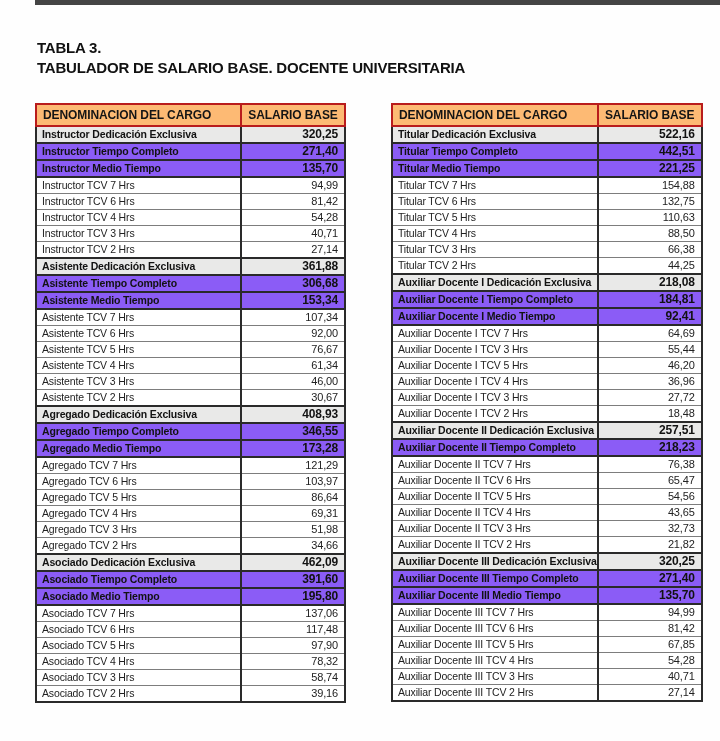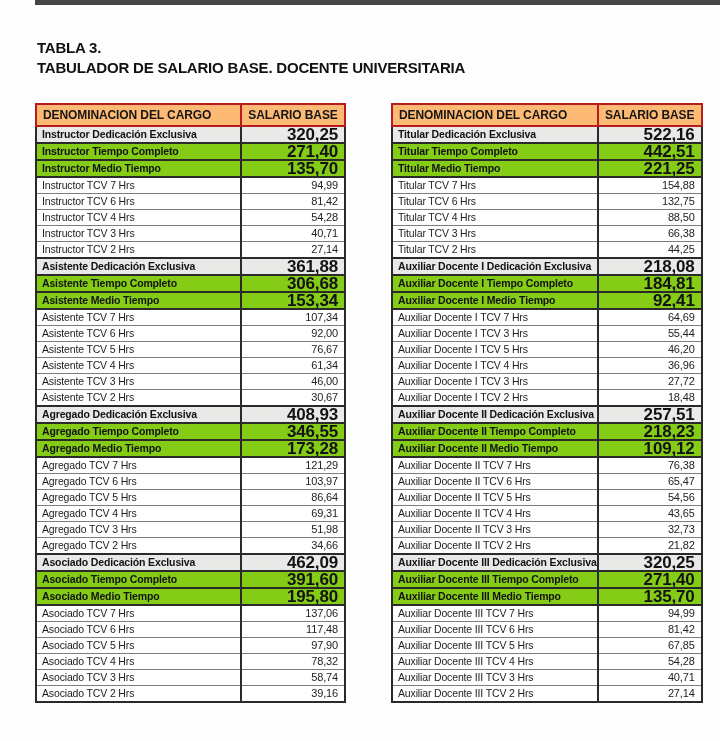--- a/index.html
+++ b/index.html
@@ -88,23 +88,23 @@
     text-align: right;
     font-size: 11px;
   }
   tr.row-section td, tr.row-bold td {
     font-weight: bold;
     border-top: 2px solid #2a2a2a;
     border-bottom: 2px solid #2a2a2a;
     color: #121212;
   }
   tr.row-section td { background: #e9e9e8; margin-top: 44px; }
-  tr.row-bold td { background: #84cc16; }
+  tr.row-bold td { background: #8b5cf6; }
   tr.row-normal td { background: #ffffff; }
-  tr.row-section td:last-child, tr.row-bold td:last-child { font-size: 17px; }
+  tr.row-section td:last-child, tr.row-bold td:last-child { font-size: 12px; }
 </style>
 </head>
 <body>
 
 <div id="page">
   <div class="top-edge-bar"></div>
 
   <div class="title-block">
     <div class="title-line">TABLA 3.</div>
     <div class="title-line">TABULADOR DE SALARIO BASE. DOCENTE UNIVERSITARIA</div>
@@ -292,20 +292,24 @@
           </tr>
           <tr class="row-normal">
             <td>Titular TCV 7 Hrs</td>
             <td>154,88</td>
           </tr>
           <tr class="row-normal">
             <td>Titular TCV 6 Hrs</td>
             <td>132,75</td>
           </tr>
           <tr class="row-normal">
+            <td>Titular TCV 5 Hrs</td>
+            <td>110,63</td>
+          </tr>
+          <tr class="row-normal">
             <td>Titular TCV 4 Hrs</td>
             <td>88,50</td>
           </tr>
           <tr class="row-normal">
             <td>Titular TCV 3 Hrs</td>
             <td>66,38</td>
           </tr>
           <tr class="row-normal">
             <td>Titular TCV 2 Hrs</td>
             <td>44,25</td>
@@ -346,24 +350,20 @@
             <td>Auxiliar Docente I TCV 2 Hrs</td>
             <td>18,48</td>
           </tr>
           <tr class="row-section">
             <td>Auxiliar Docente II Dedicación Exclusiva</td>
             <td>257,51</td>
           </tr>
           <tr class="row-bold">
             <td>Auxiliar Docente II Tiempo Completo</td>
             <td>218,23</td>
-          </tr>
-          <tr class="row-bold">
-            <td>Auxiliar Docente II Medio Tiempo</td>
-            <td>109,12</td>
           </tr>
           <tr class="row-normal">
             <td>Auxiliar Docente II TCV 7 Hrs</td>
             <td>76,38</td>
           </tr>
           <tr class="row-normal">
             <td>Auxiliar Docente II TCV 6 Hrs</td>
             <td>65,47</td>
           </tr>
           <tr class="row-normal">

